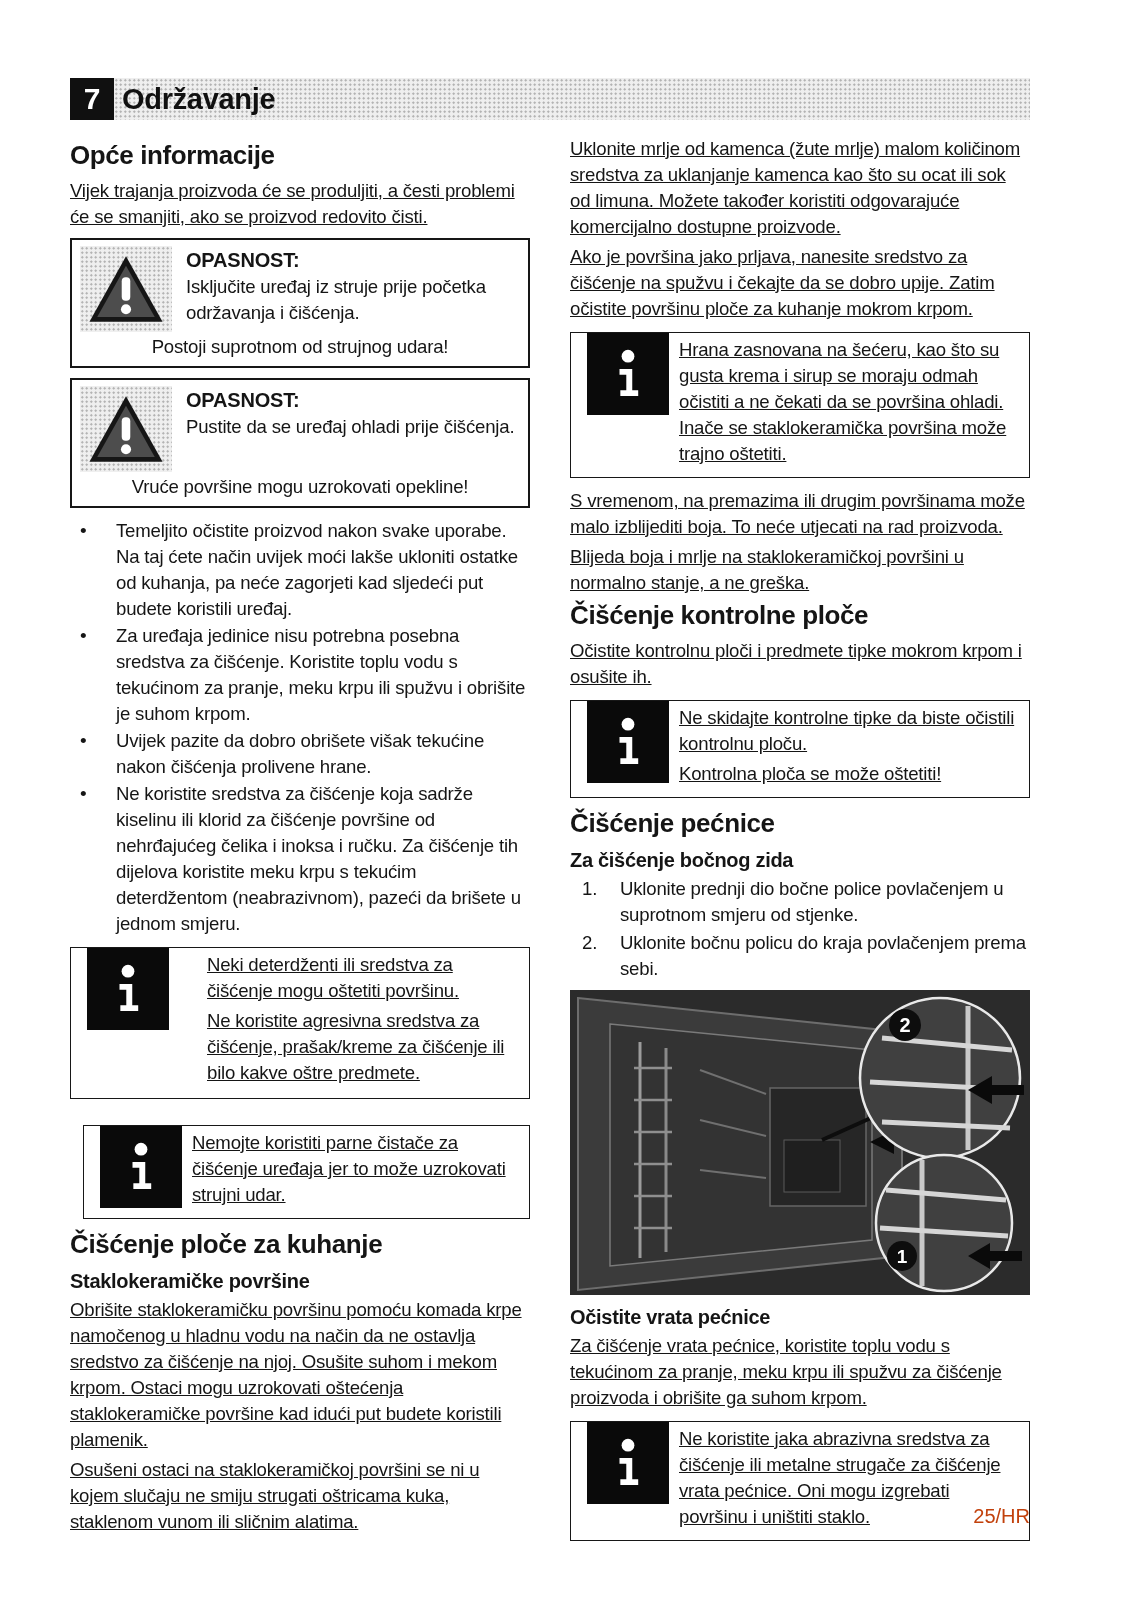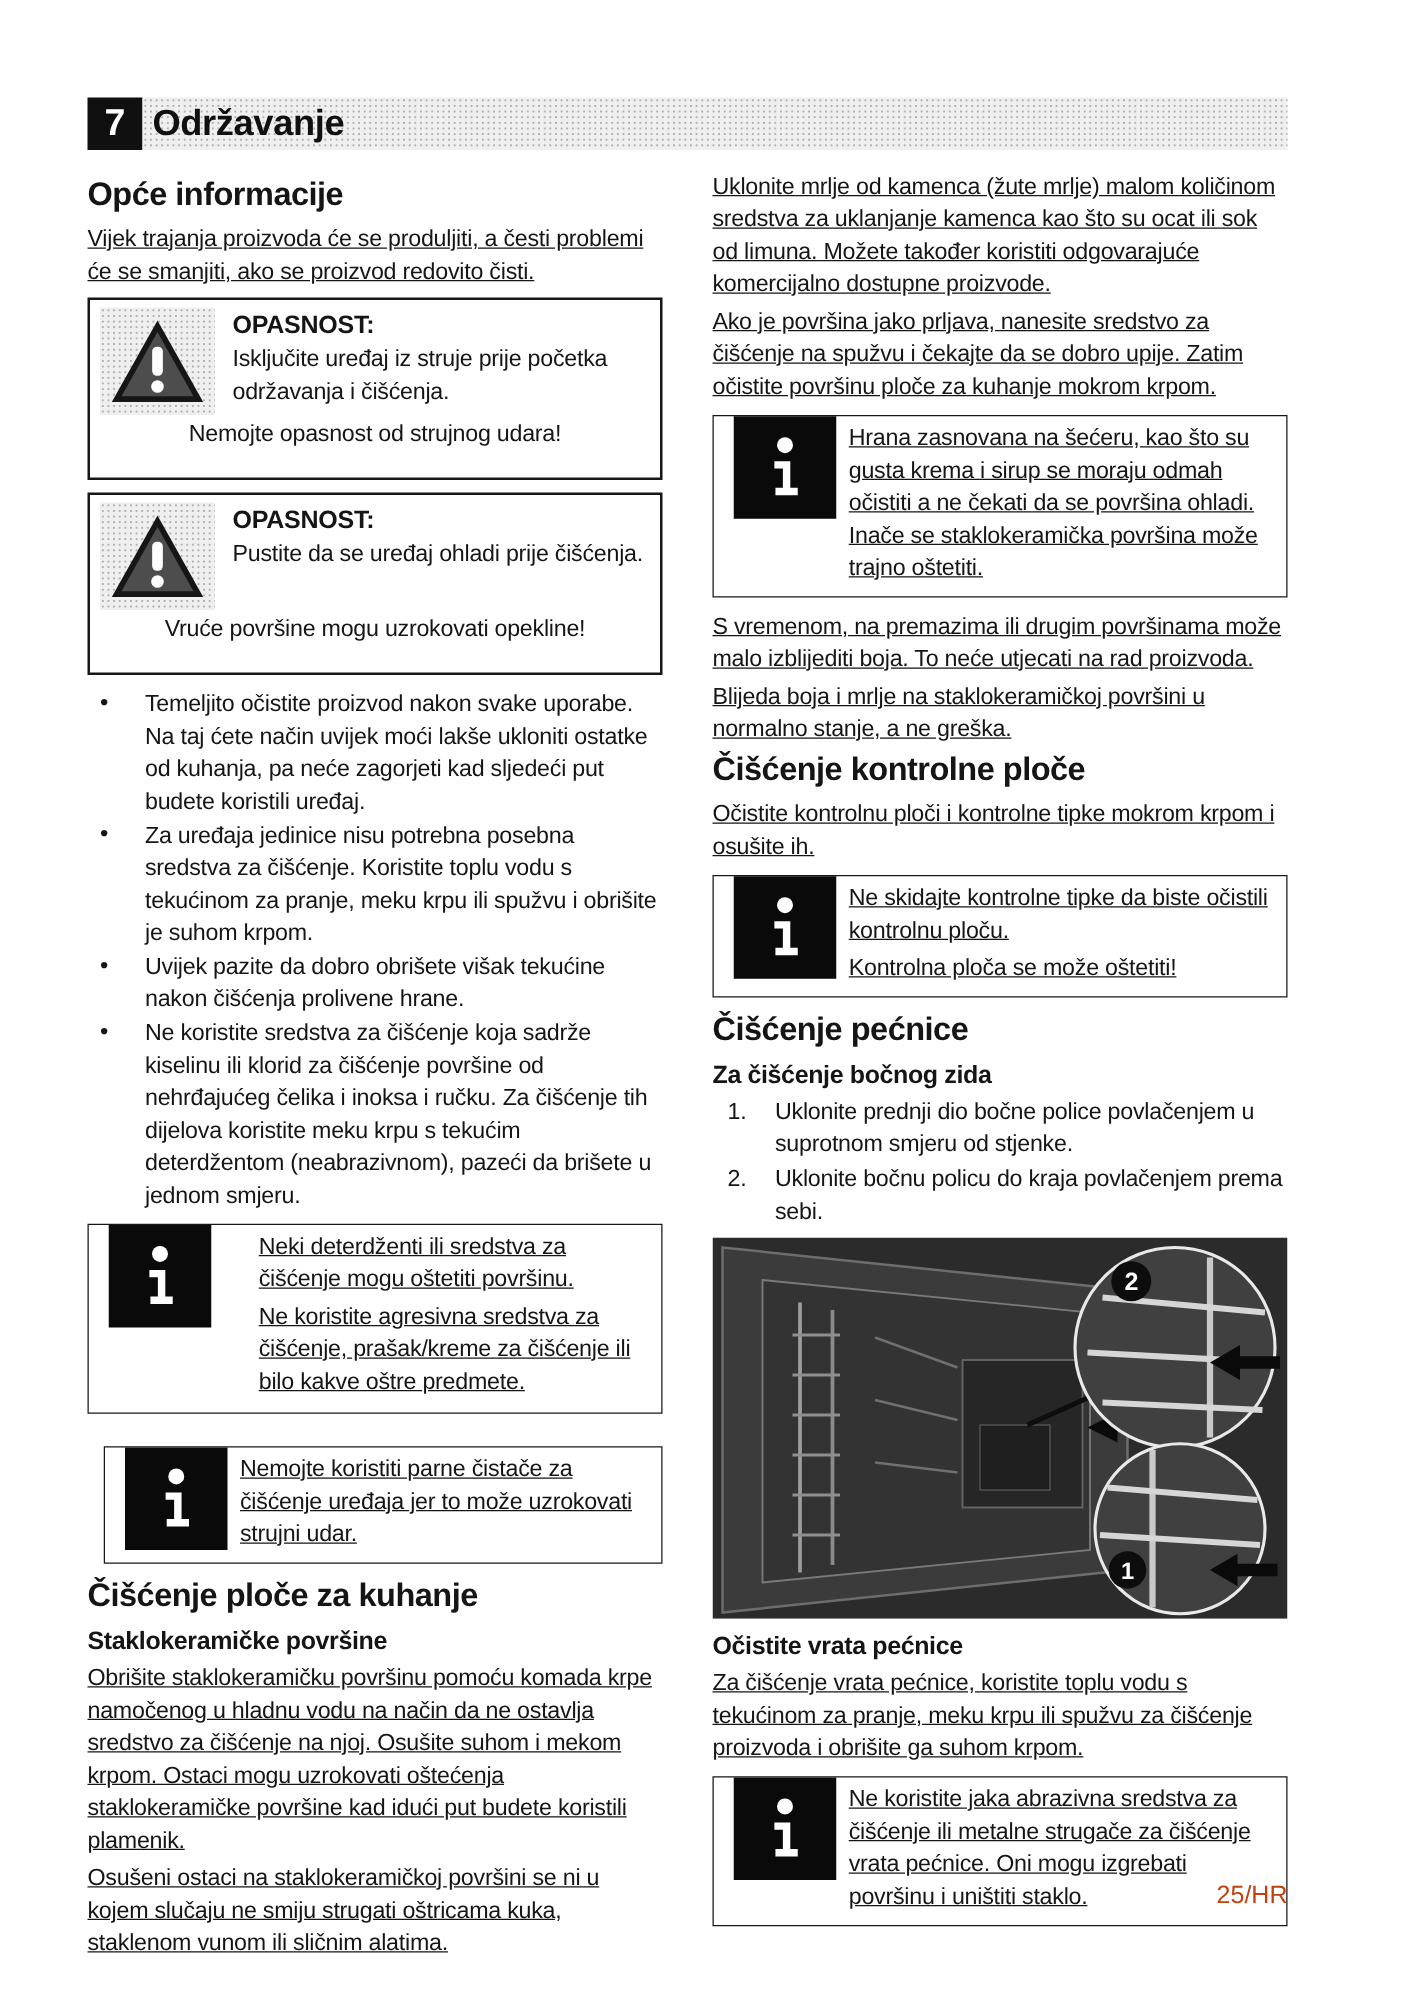--- a/index.html
+++ b/index.html
@@ -39,21 +39,21 @@
   h1.sect { font-size:26px; line-height:30px; font-weight:bold; margin:4px 0 8px; letter-spacing:-0.4px; }
   h2.subsect { font-size:20px; line-height:24px; font-weight:bold; margin:10px 0 4px; letter-spacing:-0.3px; }
   p.body { margin:0 0 4px;text-decoration:underline; }
 
   
   .danger-box {
     border:2px solid #171717;
     display:grid;
     grid-template-columns:96px 1fr;
     column-gap:10px; row-gap:2px;
-    padding:6px 8px 20px;
+    padding:6px 8px 4px;
     margin:8px 0 10px;
   }
   .danger-icon-wrap {
     width:92px; height:86px;
     display:flex; align-items:center; justify-content:center;
     grid-column:1; grid-row:1;
   }
   .danger-content { grid-column:2; grid-row:1; padding-top:2px; }
   .danger-title { font-weight:bold; font-size:20px; line-height:24px; margin-bottom:2px; }
   .danger-note { grid-column:1 / -1; text-align:center; padding:0 0 2px; }
@@ -117,21 +117,21 @@
             <path d="M50 3 L97 87 L3 87 Z" fill="#161616"></path>
             <path d="M50 15 L87 81 L13 81 Z" fill="#4d4d4d"></path>
             <rect x="44.5" y="30" width="11" height="30" rx="5" fill="#ffffff"></rect>
             <circle cx="50" cy="71" r="6.5" fill="#ffffff"></circle>
           </svg>
         </div>
         <div class="danger-content">
           <div class="danger-title">OPASNOST:</div>
           <div class="danger-text">Isključite uređaj iz struje prije početka održavanja i čišćenja.</div>
         </div>
-        <div class="danger-note">Nemojte opasnost od strujnog udara!</div>
+        <div class="danger-note">Postoji suprotnom od strujnog udara!</div>
       </div>
 
       <div class="danger-box">
         <div class="danger-icon-wrap halftone">
           <svg viewBox="0 0 100 90" width="78" height="70" aria-hidden="true">
             <path d="M50 3 L97 87 L3 87 Z" fill="#161616"></path>
             <path d="M50 15 L87 81 L13 81 Z" fill="#4d4d4d"></path>
             <rect x="44.5" y="30" width="11" height="30" rx="5" fill="#ffffff"></rect>
             <circle cx="50" cy="71" r="6.5" fill="#ffffff"></circle>
           </svg>
@@ -196,21 +196,21 @@
         </div>
         <div class="info-text">
           <p class="body">Hrana zasnovana na šećeru, kao što su gusta krema i sirup se moraju odmah očistiti a ne čekati da se površina ohladi. Inače se staklokeramička površina može trajno oštetiti.</p>
         </div>
       </div>
 
       <p class="body">S vremenom, na premazima ili drugim površinama može malo izblijediti boja. To neće utjecati na rad proizvoda.</p>
       <p class="body">Blijeda boja i mrlje na staklokeramičkoj površini u normalno stanje, a ne greška.</p>
 
       <h1 class="sect">Čišćenje kontrolne ploče</h1>
-      <p class="body">Očistite kontrolnu ploči i kontrolne tipke mokrom krpom i osušite ih.</p>
+      <p class="body">Očistite kontrolnu ploči i predmete tipke mokrom krpom i osušite ih.</p>
 
       <div class="info-box">
         <div class="info-icon-block">
           <svg viewBox="0 0 40 62" width="34" height="54" aria-hidden="true">
             <circle cx="20" cy="10" r="7.5" fill="#ffffff"></circle>
             <path d="M10 25 h15 v25 h7 v7 H11 v-7 h7 V32 h-8 z" fill="#ffffff"></path>
           </svg>
         </div>
         <div class="info-text">
           <p class="body">Ne skidajte kontrolne tipke da biste očistili kontrolnu ploču.</p>

